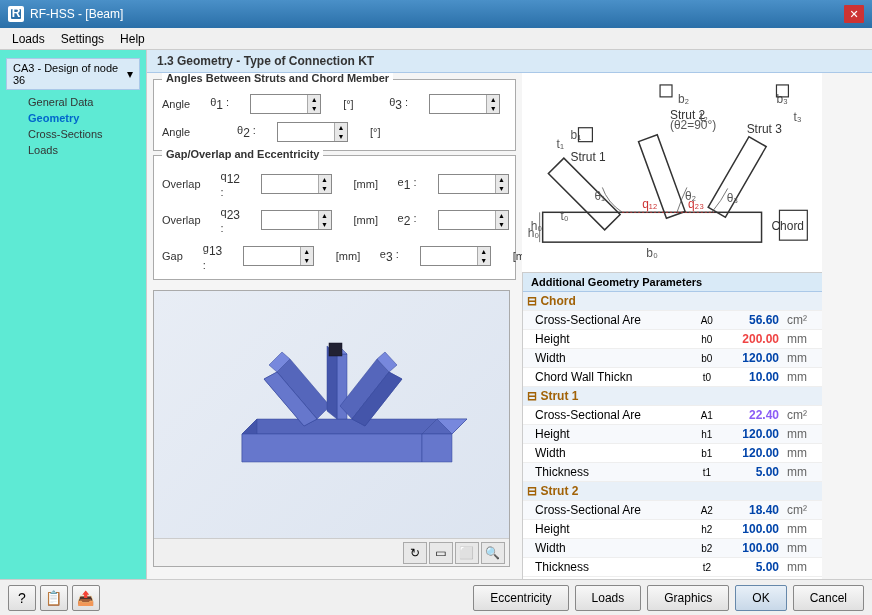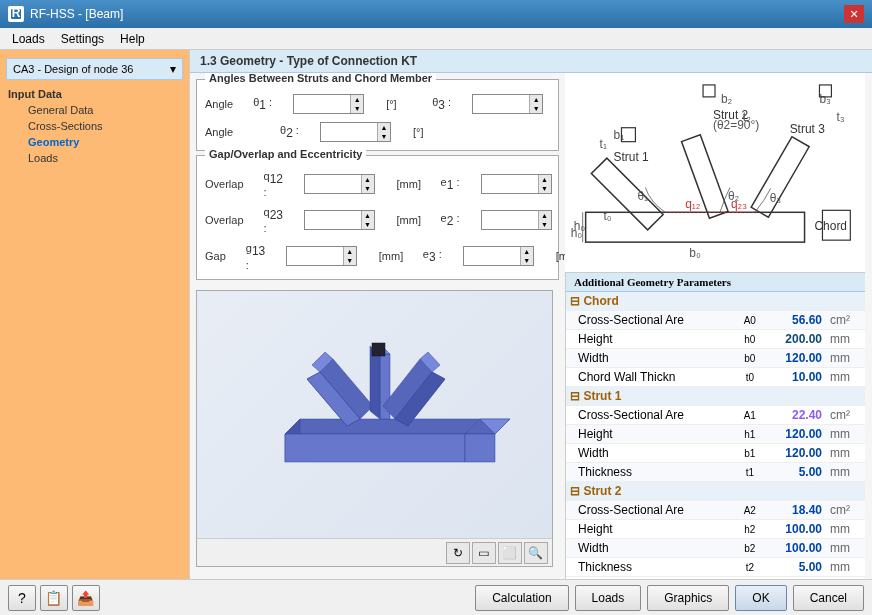--- a/index.html
+++ b/index.html
@@ -37,22 +37,22 @@
     .menu-item { padding: 2px 8px; cursor: pointer; font-size: 12px; }
 
     
     .main-container {
       display: flex;
       height: calc(615px - 28px - 22px - 36px);
     }
 
     
     .sidebar {
-      width: 190px;
-      background: #fdba74;
+      width: 147px;
+      background: #5eead4;
       border-right: 1px solid #ccc;
       padding: 4px 0;
       flex-shrink: 0;
     }
     .sidebar-header {
       background: #d9eaf7;
       border: 1px solid #aac8e8;
       margin: 4px 6px;
       padding: 3px 6px;
       display: flex;
@@ -205,21 +205,20 @@
       display: flex;
       flex-direction: column;
       border-left: 1px solid #ccc;
     }
     .geo-table-header {
       background: #d9eaf7;
       border-bottom: 1px solid #aac8e8;
       padding: 3px 8px;
       font-size: 11px;
       font-weight: bold;
-      font-family: Liberation Serif, serif;
     }
     .geo-table {
       flex: 1;
       overflow-y: auto;
       background: white;
     }
     .geo-table table {
       width: 100%;
       border-collapse: collapse;
       font-size: 11px;
@@ -302,24 +301,23 @@
   <span class="menu-item">Help</span>
 </div>
 
 <div class="main-container">
 
   <div class="sidebar">
     <div class="sidebar-header">
       <span class="sidebar-dropdown">CA3 - Design of node 36</span>
       <span>▾</span>
     </div>
-    <div class="sidebar-section">Input Data</div>
     <div class="sidebar-item sub">General Data</div>
+    <div class="sidebar-item sub active">Geometry</div>
     <div class="sidebar-item sub">Cross-Sections</div>
-    <div class="sidebar-item sub active">Geometry</div>
     <div class="sidebar-item sub">Loads</div>
   </div>
 
   <div class="content-area">
     <div class="content-header">1.3 Geometry - Type of Connection KT</div>
 
     <div class="content-body">
 
       <div class="form-panel">
 
@@ -552,21 +550,21 @@
                   </tr>
                   <tr>
       <td style="padding-left:12px;">Cross-Sectional Are</td>
       <td class="symbol-cell">A0</td>
       <td class="val-cell" style="color:#0044aa;font-weight:bold;">56.60</td>
       <td class="unit-cell">cm²</td>
     </tr>
                   <tr>
       <td style="padding-left:12px;">Height</td>
       <td class="symbol-cell">h0</td>
-      <td class="val-cell" style="color:#0c4a6e;font-weight:bold;">200.00</td>
+      <td class="val-cell" style="color:#ef4444;font-weight:bold;">200.00</td>
       <td class="unit-cell">mm</td>
     </tr>
                   <tr>
       <td style="padding-left:12px;">Width</td>
       <td class="symbol-cell">b0</td>
       <td class="val-cell" style="color:#0044aa;font-weight:bold;">120.00</td>
       <td class="unit-cell">mm</td>
     </tr>
                   <tr>
       <td style="padding-left:12px;">Chord Wall Thickn</td>
@@ -639,19 +637,19 @@
 
 </div>
 
 <div class="bottom-bar">
   <div class="bottom-left">
     <button class="icon-btn" title="Help">?</button>
     <button class="icon-btn" title="Notes">📋</button>
     <button class="icon-btn" title="Export">📤</button>
   </div>
   <div class="bottom-right">
-    <button class="bottom-btn">Calculation</button>
+    <button class="bottom-btn">Eccentricity</button>
     <button class="bottom-btn">Loads</button>
     <button class="bottom-btn">Graphics</button>
     <button class="bottom-btn primary">OK</button>
     <button class="bottom-btn">Cancel</button>
   </div>
 </div>
 
 </body></html>

